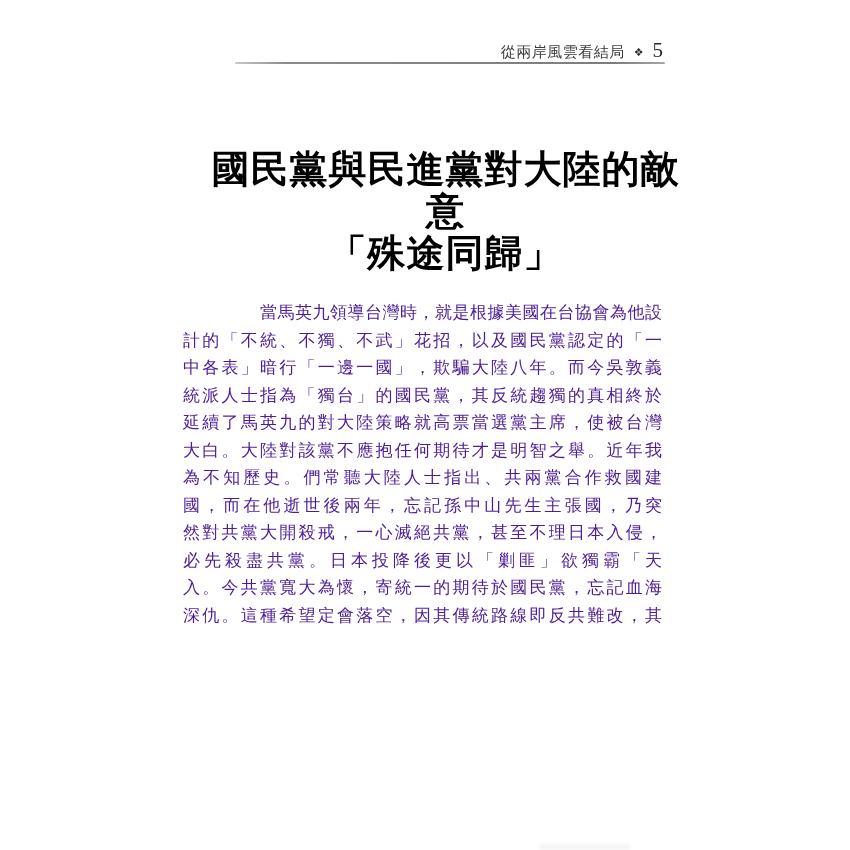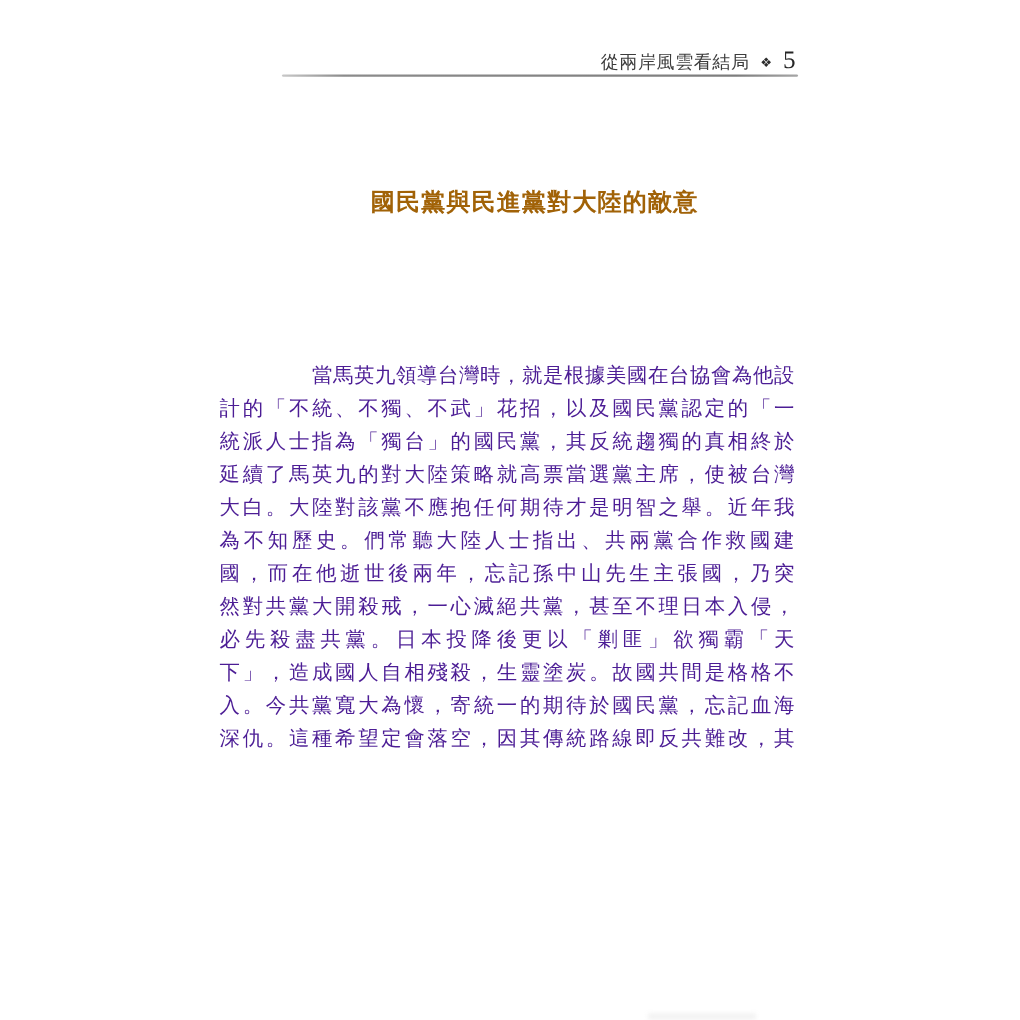--- a/index.html
+++ b/index.html
@@ -53,25 +53,25 @@
     background: linear-gradient(to right, #c8c8c8, #8b8b8b 12%, #7d7d7d 88%, #a6a6a6);
   }
   
   .title-block {
     position: absolute;
     left: 183px;
     top: 148px;
     width: 479px;
     transform: translateX(23px);
     text-align: center;
-    font-size: 20px;
+    font-size: 38px;
     font-weight: bold;
     line-height: 42px;
     letter-spacing: 1px;
-    color: #a16207;
+    color: #000000;
   }
   
   .body-block {
     position: absolute;
     left: 183px;
     top: 299px;
     width: 479px;
     font-size: 17px;
     line-height: 27.5px;
     color: #4c1d95;
@@ -104,32 +104,33 @@
   <div class="header">
     <span class="running-title">從兩岸風雲看結局</span>
     <span class="sep-icon">❖</span>
     <span class="page-num">5</span>
   </div>
 
   <div class="rule"></div>
 
   <div class="title-block">
     <div>國民黨與民進黨對大陸的敵意</div>
+    <div>「殊途同歸」</div>
   </div>
 
   <div class="body-block">
     <div class="body-line first">當馬英九領導台灣時，就是根據美國在台協會為他設</div>
     <div class="body-line">計的「不統、不獨、不武」花招，以及國民黨認定的「一</div>
+    <div class="body-line">中各表」暗行「一邊一國」，欺騙大陸八年。而今吳敦義</div>
     <div class="body-line">統派人士指為「獨台」的國民黨，其反統趨獨的真相終於</div>
     <div class="body-line">延續了馬英九的對大陸策略就高票當選黨主席，使被台灣</div>
     <div class="body-line">大白。大陸對該黨不應抱任何期待才是明智之舉。近年我</div>
     <div class="body-line">為不知歷史。們常聽大陸人士指出、共兩黨合作救國建</div>
     <div class="body-line">國，而在他逝世後兩年，忘記孫中山先生主張國，乃突</div>
     <div class="body-line">然對共黨大開殺戒，一心滅絕共黨，甚至不理日本入侵，</div>
     <div class="body-line">必先殺盡共黨。日本投降後更以「剿匪」欲獨霸「天</div>
-    <div class="body-line">下」，造成國人自相殘殺，生靈塗炭。故國共間是格格不</div>
     <div class="body-line">入。今共黨寬大為懷，寄統一的期待於國民黨，忘記血海</div>
     <div class="body-line">深仇。這種希望定會落空，因其傳統路線即反共難改，其</div>
   </div>
 
   <div class="scan-smudge"></div>
 
 </div>
 
 </body></html>

